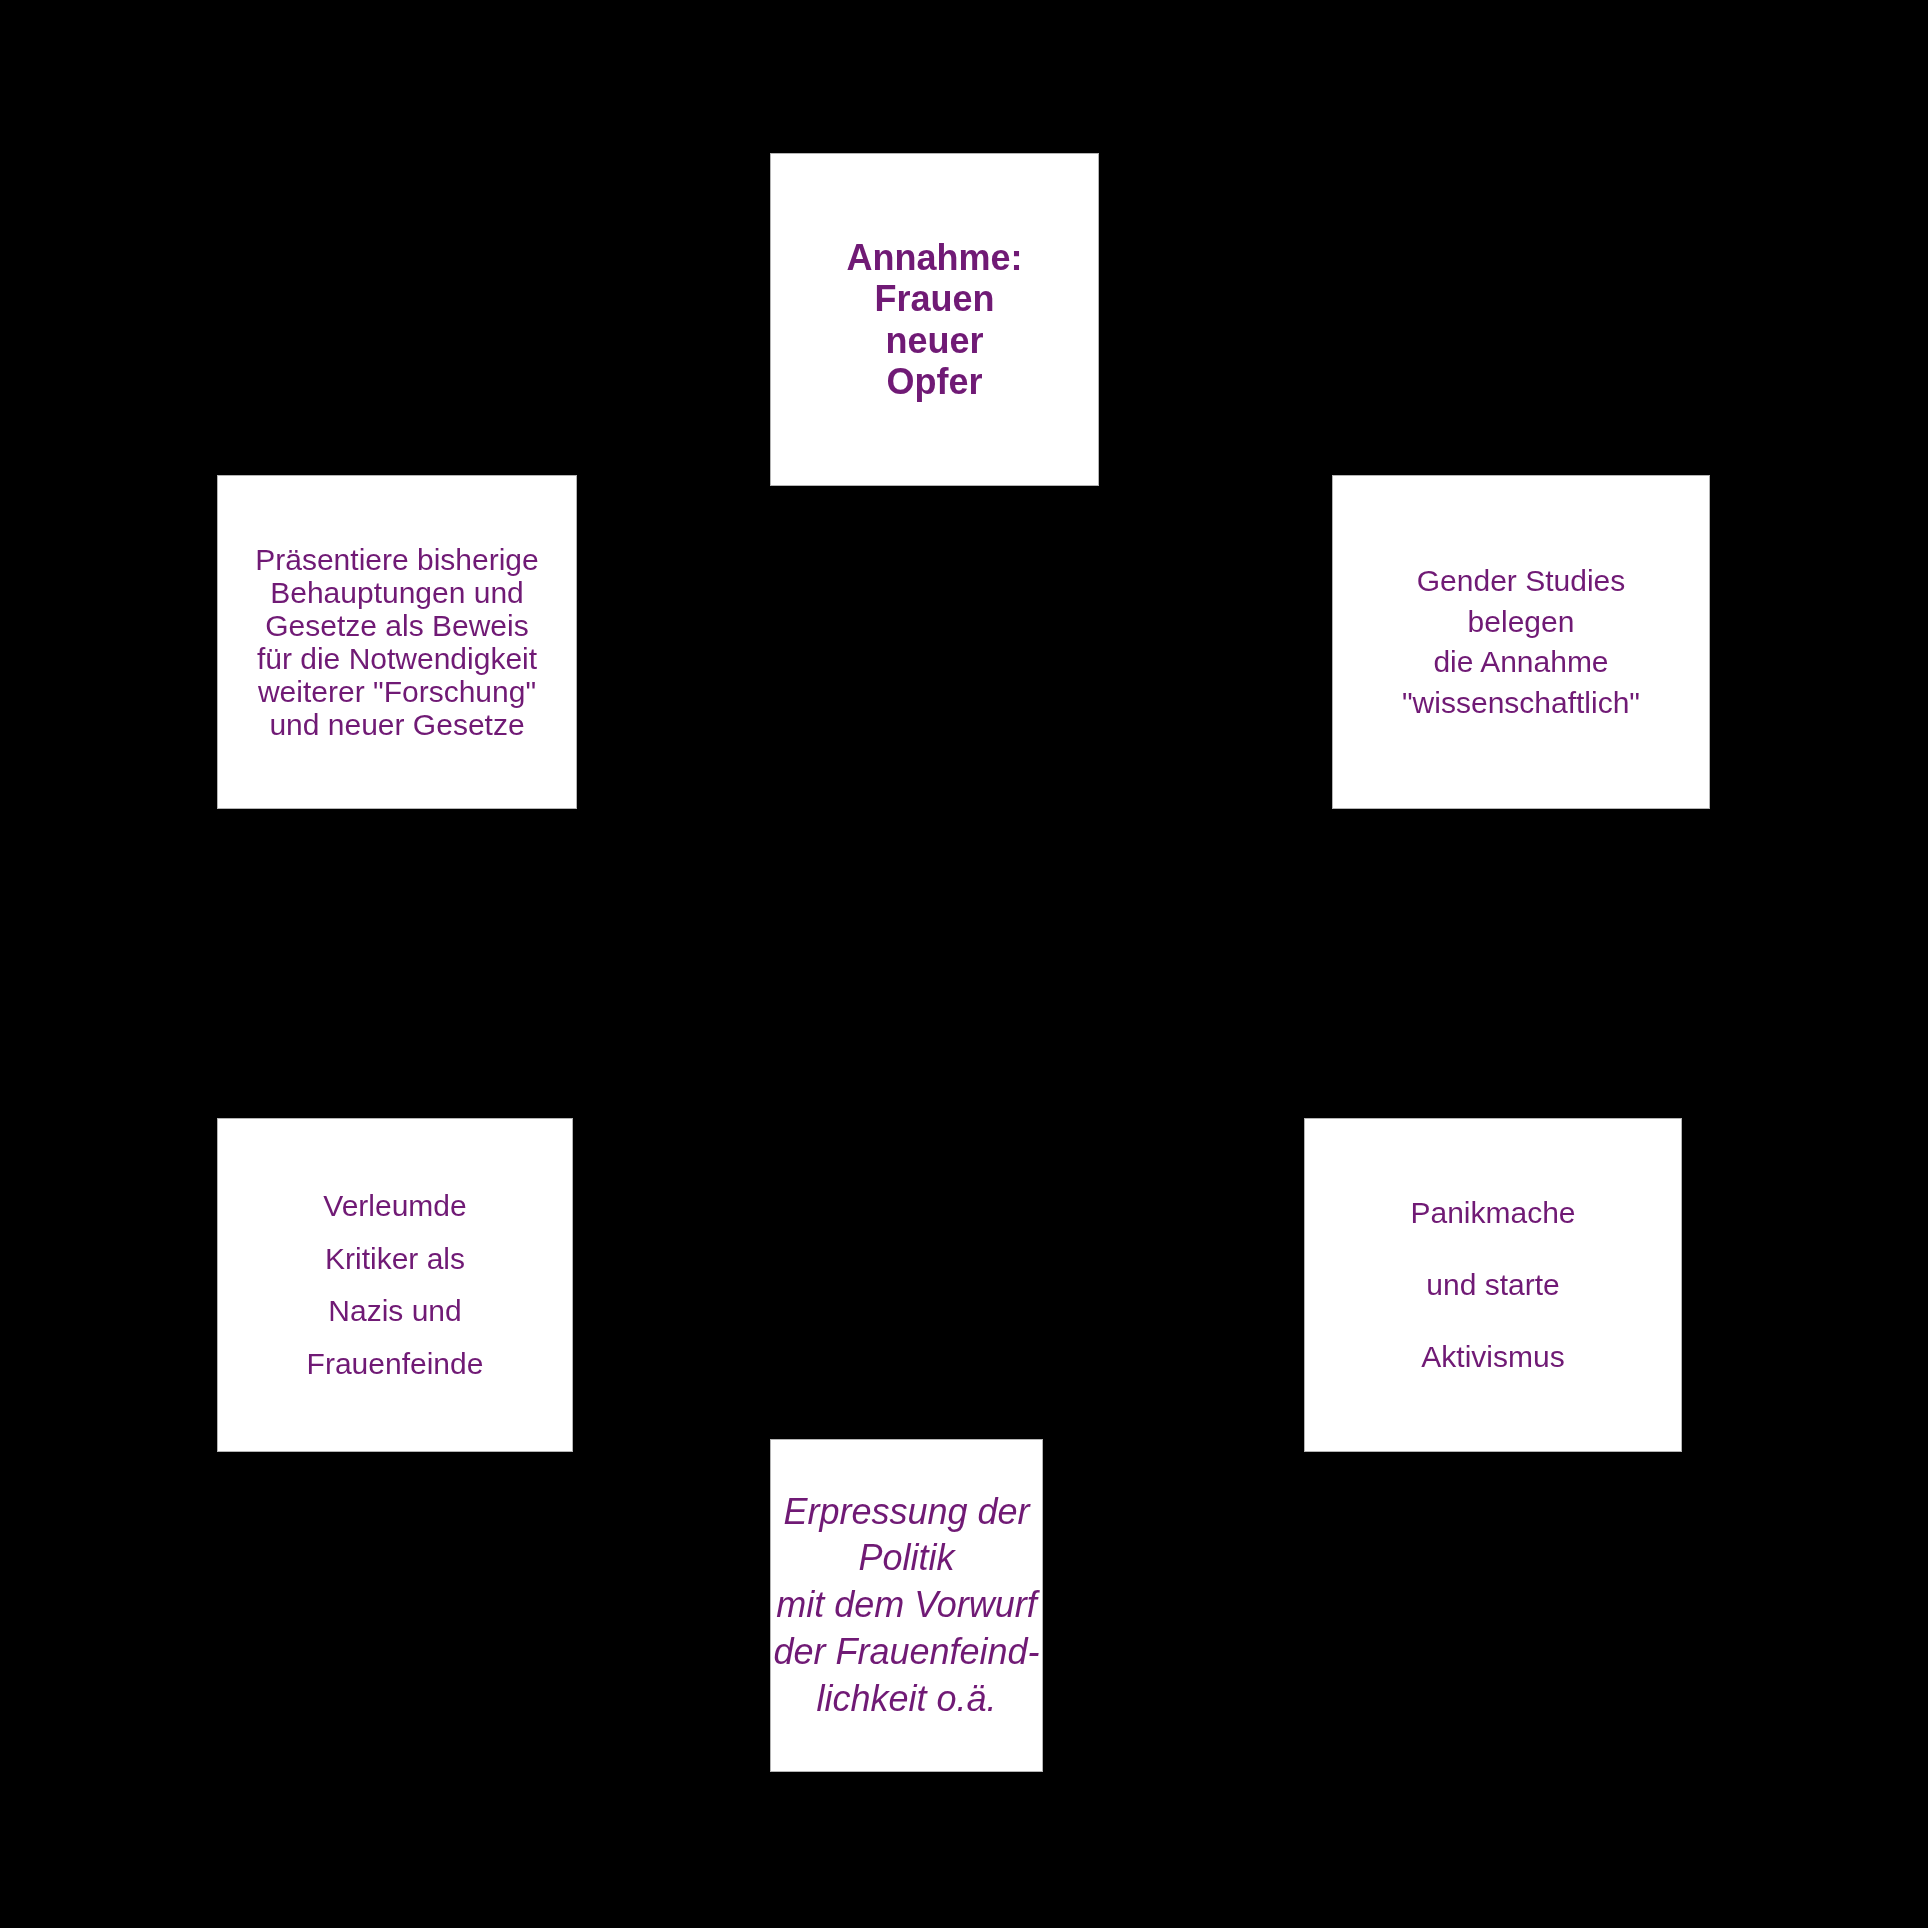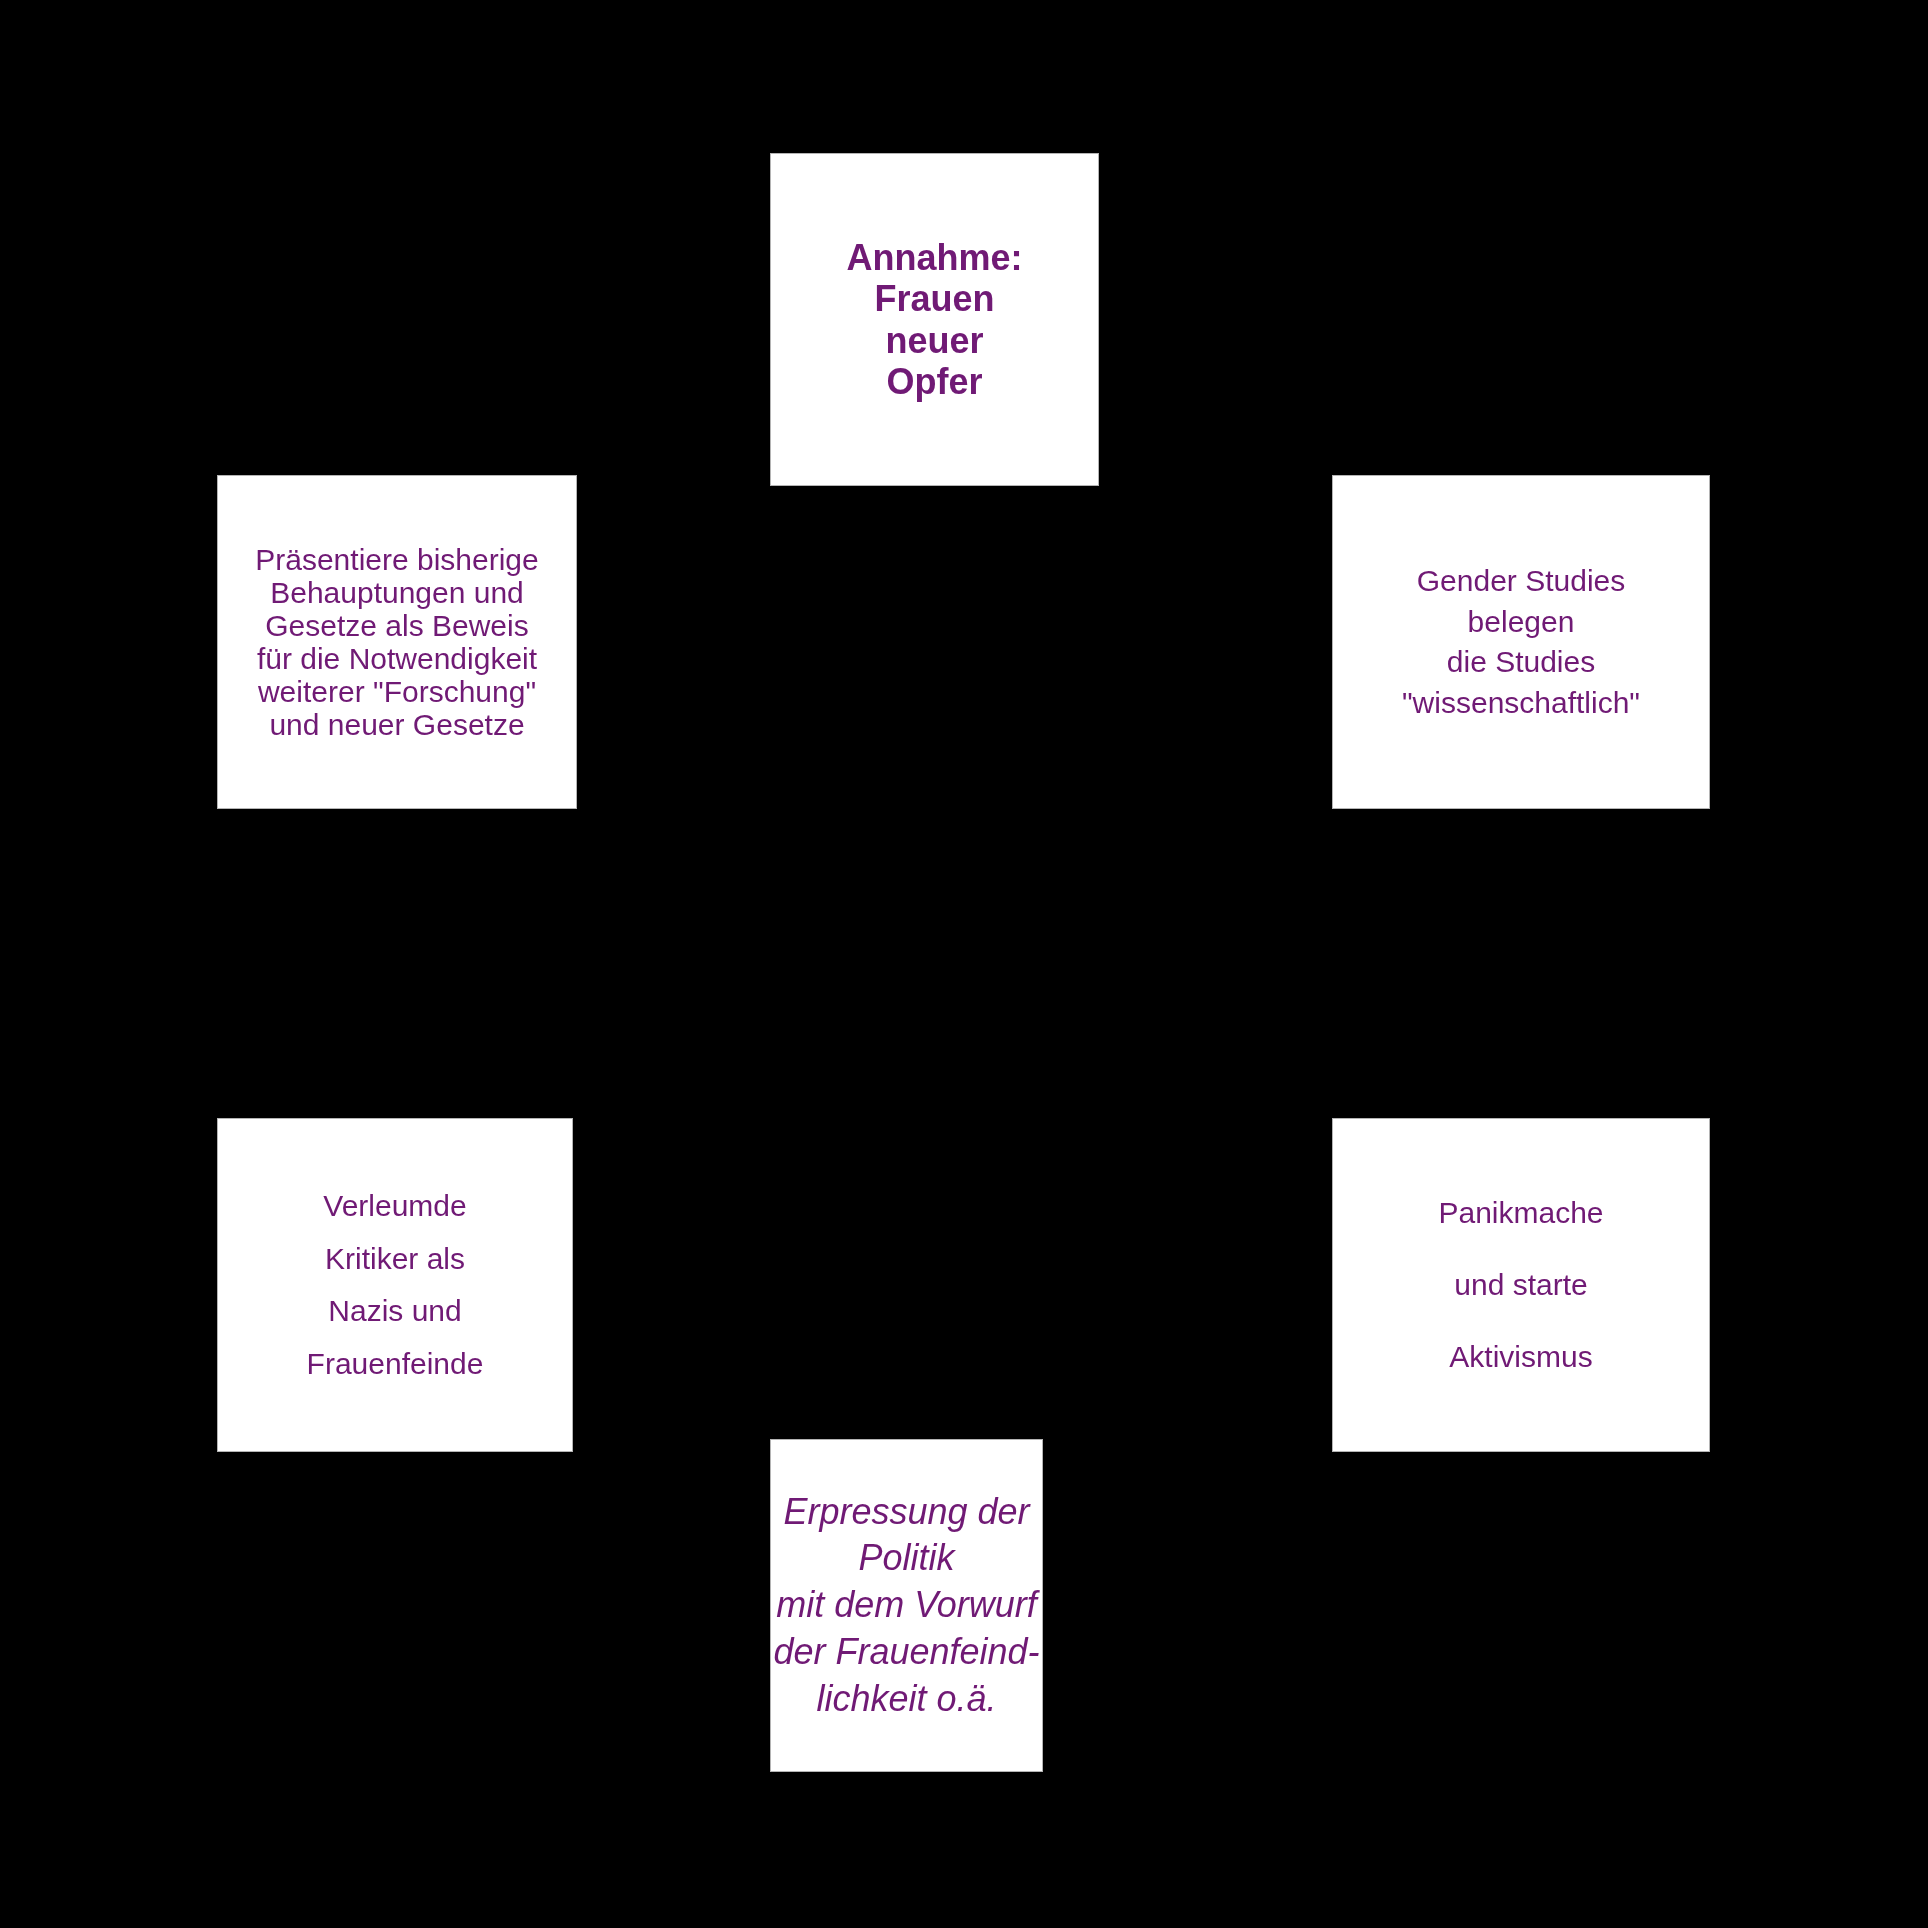--- a/index.html
+++ b/index.html
@@ -68,21 +68,21 @@
     left: 217px;
     top: 1118px;
     width: 356px;
     height: 334px;
     font-size: 30px;
     line-height: 1.75;
   }
 
   
   #node-activism {
-    left: 1332px;
+    left: 1304px;
     top: 1118px;
     width: 378px;
     height: 334px;
     font-size: 30px;
     line-height: 2.4;
   }
 
   
   #node-blackmail {
     left: 770px;
@@ -137,21 +137,21 @@
     <span class="line">Behauptungen und</span>
     <span class="line">Gesetze als Beweis</span>
     <span class="line">für die Notwendigkeit</span>
     <span class="line">weiterer "Forschung"</span>
     <span class="line">und neuer Gesetze</span>
   </div>
 
   <div class="node" id="node-genderstudies">
     <span class="line">Gender Studies</span>
     <span class="line">belegen</span>
-    <span class="line">die Studies</span>
+    <span class="line">die Annahme</span>
     <span class="line">"wissenschaftlich"</span>
   </div>
 
   <div class="node" id="node-slander">
     <span class="line">Verleumde</span>
     <span class="line">Kritiker als</span>
     <span class="line">Nazis und</span>
     <span class="line">Frauenfeinde</span>
   </div>
 

